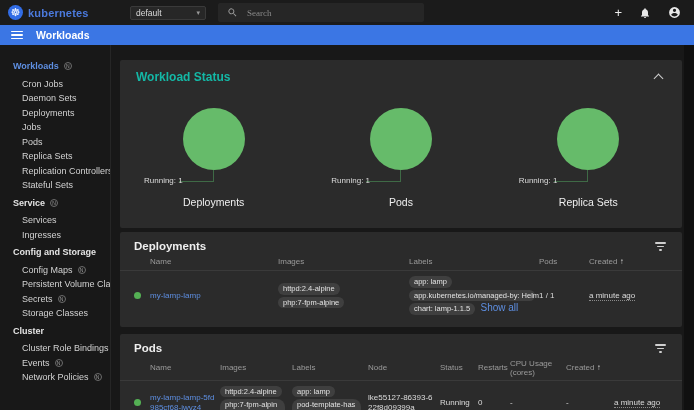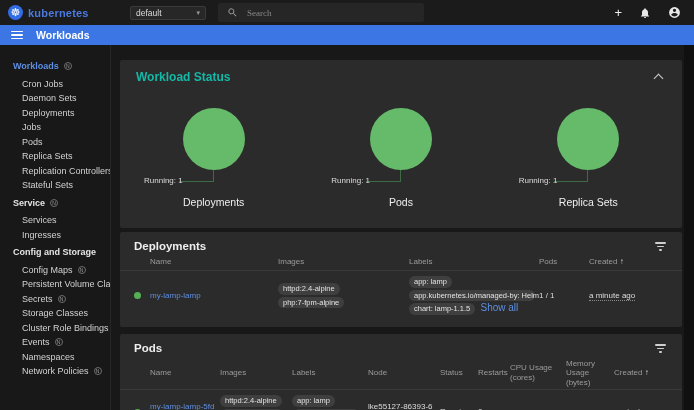--- a/index.html
+++ b/index.html
@@ -155,23 +155,23 @@
         <div class="nav-sub"><span>Replication Controllers</span></div>
         <div class="nav-sub"><span>Stateful Sets</span></div>
         <div class="nav-header"><span>Service</span><span class="ns-badge">N</span></div>
         <div class="nav-sub"><span>Services</span></div>
         <div class="nav-sub"><span>Ingresses</span></div>
         <div class="nav-header"><span>Config and Storage</span></div>
         <div class="nav-sub"><span>Config Maps</span><span class="ns-badge">N</span></div>
         <div class="nav-sub"><span>Persistent Volume Claims</span></div>
         <div class="nav-sub"><span>Secrets</span><span class="ns-badge">N</span></div>
         <div class="nav-sub"><span>Storage Classes</span></div>
+        <div class="nav-header"><span>Cluster</span></div>
         <div class="nav-sub"><span>Cluster Role Bindings</span></div>
         <div class="nav-sub"><span>Events</span><span class="ns-badge">N</span></div>
-        <div class="nav-sub"><span>Namespaces</span></div>
         <div class="nav-sub"><span>Network Policies</span><span class="ns-badge">N</span></div>
       </div>
 
     <div class="main">
 
       <div class="card card-ws">
         <div class="card-head">
           <div class="card-title">Workload Status</div>
           <div class="collapse-btn"></div>
         </div>
@@ -240,21 +240,20 @@
         </div>
         <div class="grid grid-pods thead">
           <div class="th"></div>
           <div class="th">Name</div>
           <div class="th">Images</div>
           <div class="th">Labels</div>
           <div class="th">Node</div>
           <div class="th">Status</div>
           <div class="th">Restarts</div>
           <div class="th">CPU Usage (cores)</div>
-          <div class="th">Memory Usage (bytes)</div>
           <div class="th"><span>Created</span> <span class="sort-arrow">↑</span></div>
         </div>
         <div class="grid grid-pods trow">
           <div class="td">
               <div class="status-dot"></div>
             </div>
           <div class="td"><span class="name-link">my-lamp-lamp-5fd985cf68-jwvz4</span></div>
           <div class="td"><span class="chip wrap">httpd:2.4-alpine</span><span class="chip wrap">php:7-fpm-alpine</span></div>
           <div class="td"><span class="chip wrap">app: lamp</span><span class="chip wrap">pod-template-hash: 5fd985cf68</span></div>
           <div class="td node-text">lke55127-86393-622f8d09399a</div>

